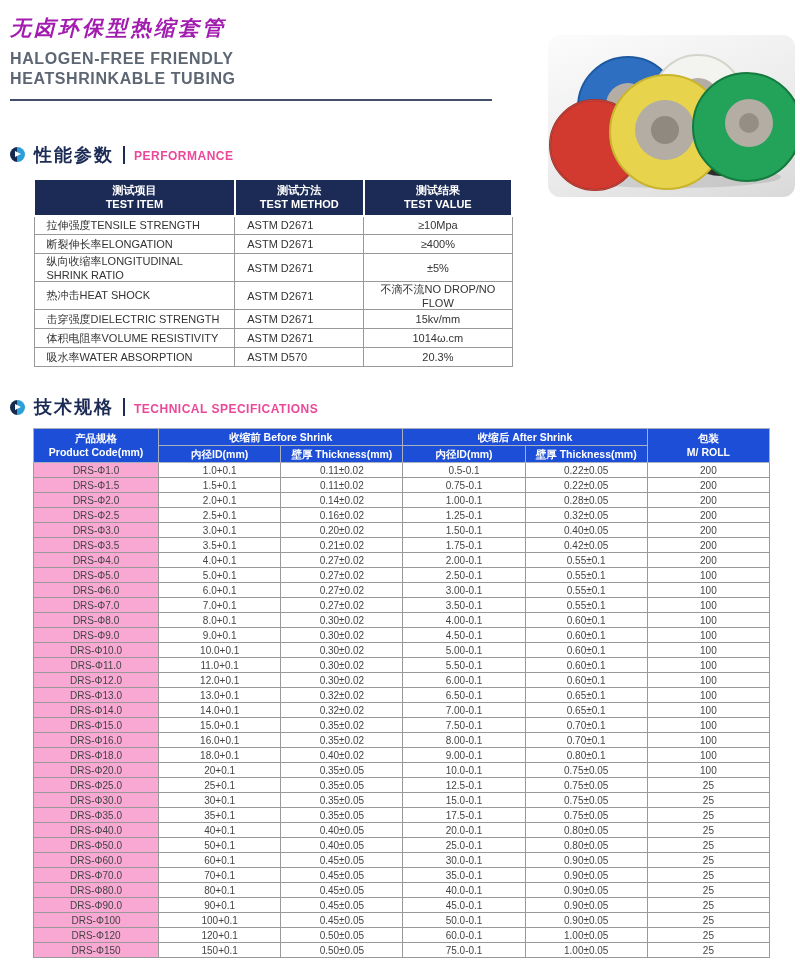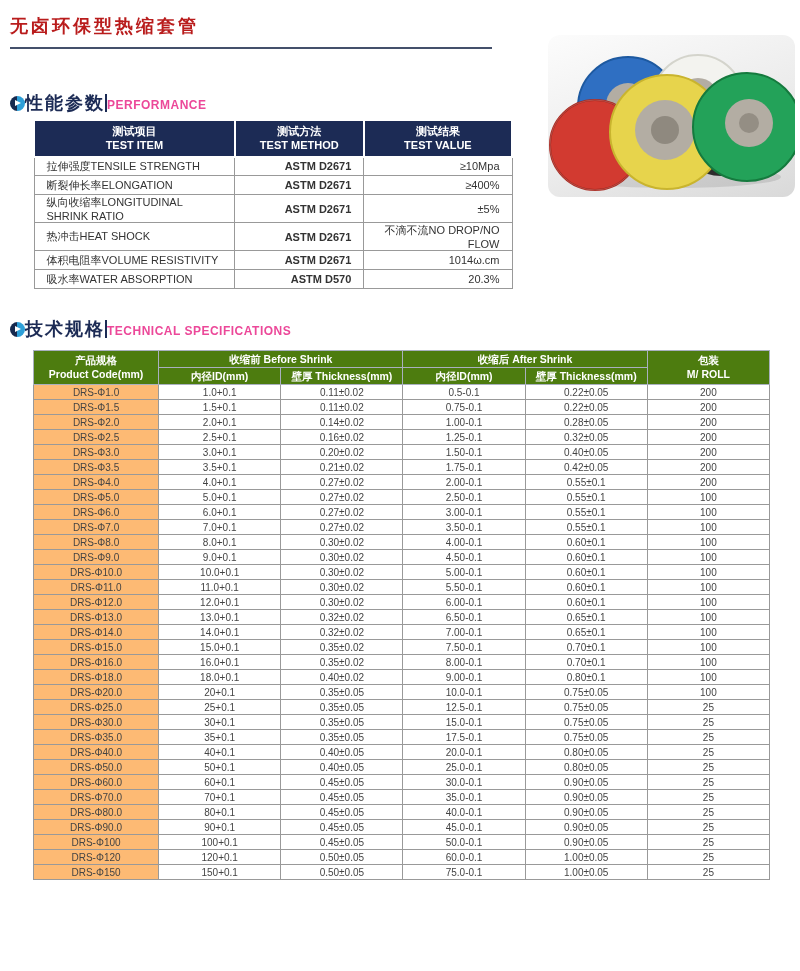--- a/index.html
+++ b/index.html
@@ -1,68 +1,72 @@
 <!DOCTYPE html>
 <html><head>
 <meta charset="utf-8">
 <style>
   * { margin:0; padding:0; box-sizing:border-box; }
   html,body { width:800px; height:971px; background:#fff; overflow:hidden;
     font-family:"Liberation Sans","DejaVu Sans",sans-serif; color:#333; position:relative; }
 
   
   .header-block { padding:14px 0 0 10px; }
-  .title-zh { font-size:18px; font-weight:bold; color:#b91c1c; letter-spacing:3px; }
+  .title-zh { font-size:21px; font-weight:bold; color:#a21caf; letter-spacing:3px;font-style:italic; }
   .title-en { font-size:16px; font-weight:bold; color:#5d6673; letter-spacing:0.6px;
     line-height:1.28; margin-top:7px; }
   .rule { width:482px; border-top:2px solid #44506b; margin:9px 0 0 10px; }
 
   
   .photo { position:absolute; top:35px; left:548px; width:247px; height:162px;
     border-radius:12px; overflow:hidden;
     background:linear-gradient(160deg,#fcfcfc 0%,#ececec 55%,#d9d9d9 100%); }
   .photo svg { display:block; }
 
   
-  .section-head { display:flex; align-items:center; gap:0; margin-left:10px; }
+  .section-head { display:flex; align-items:center; gap:9px; margin-left:10px; }
   .perf-head { margin-top:42px; }
   .spec-head { margin-top:28px; }
   .sec-icon { width:15px; height:15px; border-radius:50%; flex:0 0 15px;
     background:linear-gradient(90deg,#16294e 0 50%,#2d9fd8 50% 100%); position:relative; }
   .sec-icon::after { content:""; position:absolute; left:5px; top:4px; width:0; height:0;
     border-left:6px solid #fff; border-top:3.5px solid transparent; border-bottom:3.5px solid transparent; }
   .sec-title-zh { font-size:18px; font-weight:bold; color:#1c2b55; letter-spacing:2px; }
   .sec-divider { width:2px; height:18px; background:#1c2b55; }
   .sec-title-en { font-size:12px; font-weight:bold; color:#ec4899; letter-spacing:0.5px; padding-top:3px; }
 
   
-  .perf-table { border-collapse:collapse; margin:4px 0 0 33px; width:480px; table-layout:fixed; }
+  .perf-table { border-collapse:collapse; margin:11px 0 0 33px; width:480px; table-layout:fixed; }
   .perf-table th { background:#1c2b55; color:#fff; font-size:11px; font-weight:bold;
     padding:3px 2px; line-height:1.3; border:2px solid #fff; }
   .perf-table td { border:1px solid #999; font-size:11px; height:19px; padding:0 12px; }
   .perf-table col.c1 { width:42%; } .perf-table col.c2 { width:27%; } .perf-table col.c3 { width:31%; }
   .perf-table td:nth-child(1) { text-align:left; }
-  .perf-table td:nth-child(2) { text-align:right;font-weight:bold; }
-  .perf-table td:nth-child(3) { text-align:right; }
+  .perf-table td:nth-child(2) { text-align:left; }
+  .perf-table td:nth-child(3) { text-align:center; }
 
   
   .spec-table { border-collapse:collapse; margin:9px 0 0 33px; width:737px; table-layout:fixed; }
-  .spec-table th { background:#4d7c0f; color:#fff; font-size:10.5px; font-weight:bold;
+  .spec-table th { background:#1d4ed8; color:#fff; font-size:10.5px; font-weight:bold;
     padding:1px 2px; line-height:1.35; border:1px solid #a9b0bf; }
   .spec-table td { border:1px solid #999; font-size:10px; text-align:center;
     height:15px; padding:0 4px; color:#444; }
-  .spec-table td:first-child { background:#fdba74; }
+  .spec-table td:first-child { background:#f9a8d4; }
   .spec-table col { width:16.6%; } .spec-table col.pc { width:17%; }
   .th-two-line div { line-height:1.3; }
 </style>
 </head>
 <body>
 
 <div class="header-block">
   <div class="title-zh">无卤环保型热缩套管</div>
+  <div class="title-en">
+    <div>HALOGEN-FREE FRIENDLY</div>
+    <div>HEATSHRINKABLE TUBING</div>
+  </div>
 </div>
 <div class="rule"></div>
 
 <div class="photo">
   <svg width="247" height="162" viewBox="0 0 247 162">
     <ellipse cx="125" cy="142" rx="108" ry="11" fill="rgba(0,0,0,0.10)"></ellipse>
     <g>
       <circle cx="80" cy="72" r="50" stroke="#1d59a0" stroke-width="2" fill="#2f6fc2"></circle>
       <circle cx="80" cy="70" r="22" fill="#b3ada3"></circle>
       <circle cx="80" cy="70" r="10" fill="#948e84"></circle>
@@ -134,20 +138,25 @@
       </tr>
       <tr>
         <td>纵向收缩率LONGITUDINAL SHRINK RATIO</td>
         <td>ASTM D2671</td>
         <td>±5%</td>
       </tr>
       <tr>
         <td>热冲击HEAT SHOCK</td>
         <td>ASTM D2671</td>
         <td>不滴不流NO DROP/NO FLOW</td>
+      </tr>
+      <tr>
+        <td>击穿强度DIELECTRIC STRENGTH</td>
+        <td>ASTM D2671</td>
+        <td>15kv/mm</td>
       </tr>
       <tr>
         <td>体积电阻率VOLUME RESISTIVITY</td>
         <td>ASTM D2671</td>
         <td>1014ω.cm</td>
       </tr>
       <tr>
         <td>吸水率WATER ABSORPTION</td>
         <td>ASTM D570</td>
         <td>20.3%</td>

